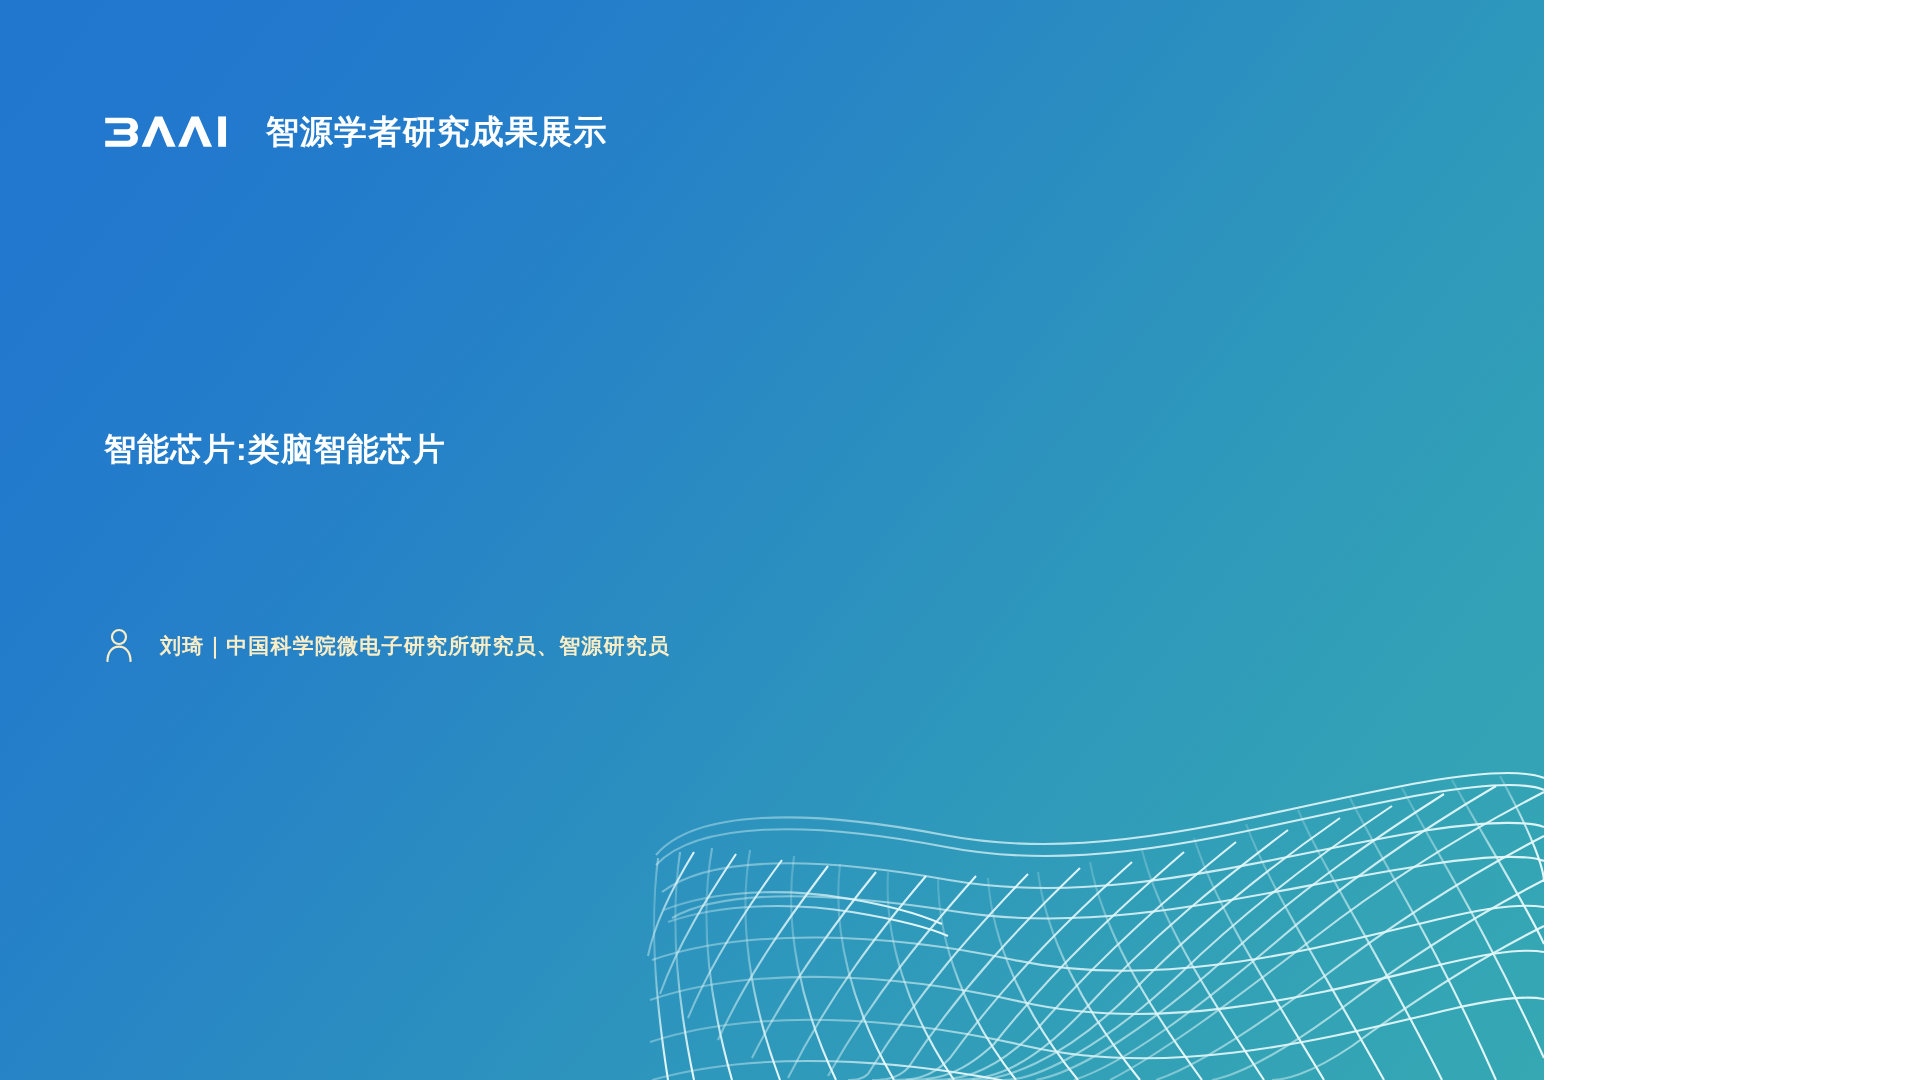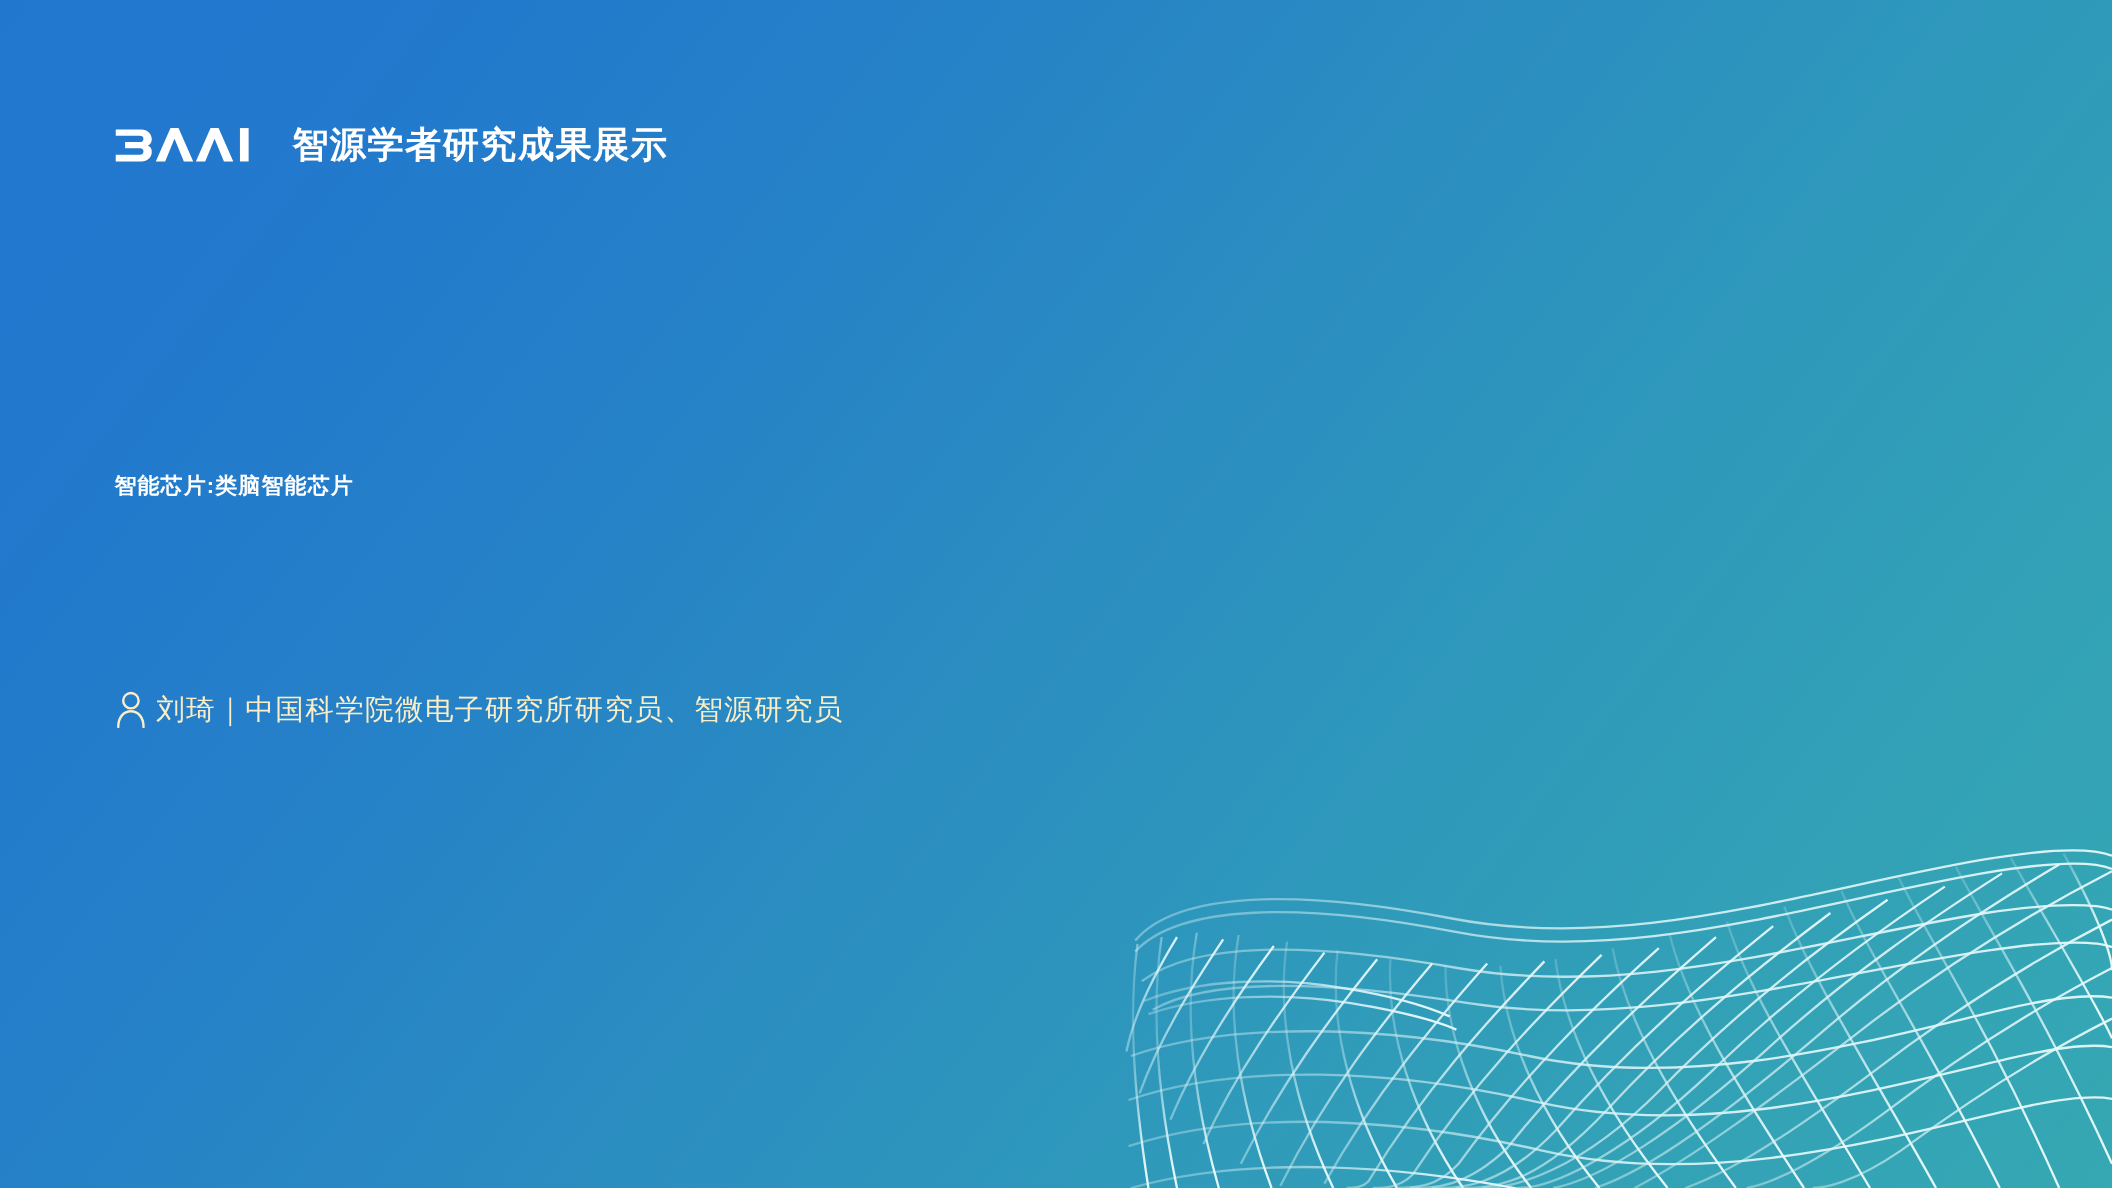--- a/index.html
+++ b/index.html
@@ -6,21 +6,21 @@
     margin: 0;
     padding: 0;
     width: 1920px;
     height: 1080px;
     overflow: hidden;
     font-family: "Liberation Sans", "DejaVu Sans", sans-serif;
   }
 
   #slide {
     position: relative;
-    width: 1920px;
+    width: 1544px;
     height: 1080px;
     background: linear-gradient(128deg,
         #2176ce 0%,
         #2279cd 14%,
         #2580c8 30%,
         #2a8cc1 48%,
         #2e97bc 64%,
         #32a0b7 80%,
         #35a8b3 100%);
     overflow: hidden;
@@ -99,21 +99,21 @@
     position: relative;
     z-index: 1;
   }
 
   
   #subtitle {
     position: absolute;
     left: 104px;
     top: 430px;
     color: #ffffff;
-    font-size: 20px;
+    font-size: 32px;
     font-weight: 700;
     letter-spacing: 1px;
     line-height: 1.2;
     white-space: nowrap;
   }
 
   
   #presenter-row {
     position: absolute;
     left: 104px;
@@ -122,24 +122,24 @@
     align-items: center;
     height: 46px;
   }
   #person-icon {
     width: 30px;
     height: 34px;
     flex: 0 0 auto;
     display: block;
   }
   #presenter-text {
-    margin-left: 8px;
+    margin-left: 26px;
     color: #fbeec6;
-    font-size: 26px;
-    font-weight: 400;
+    font-size: 21px;
+    font-weight: 700;
     letter-spacing: 1.2px;
     line-height: 1;
     white-space: nowrap;
   }
 </style>
 </head>
 <body>
 
 <div id="slide">
 

